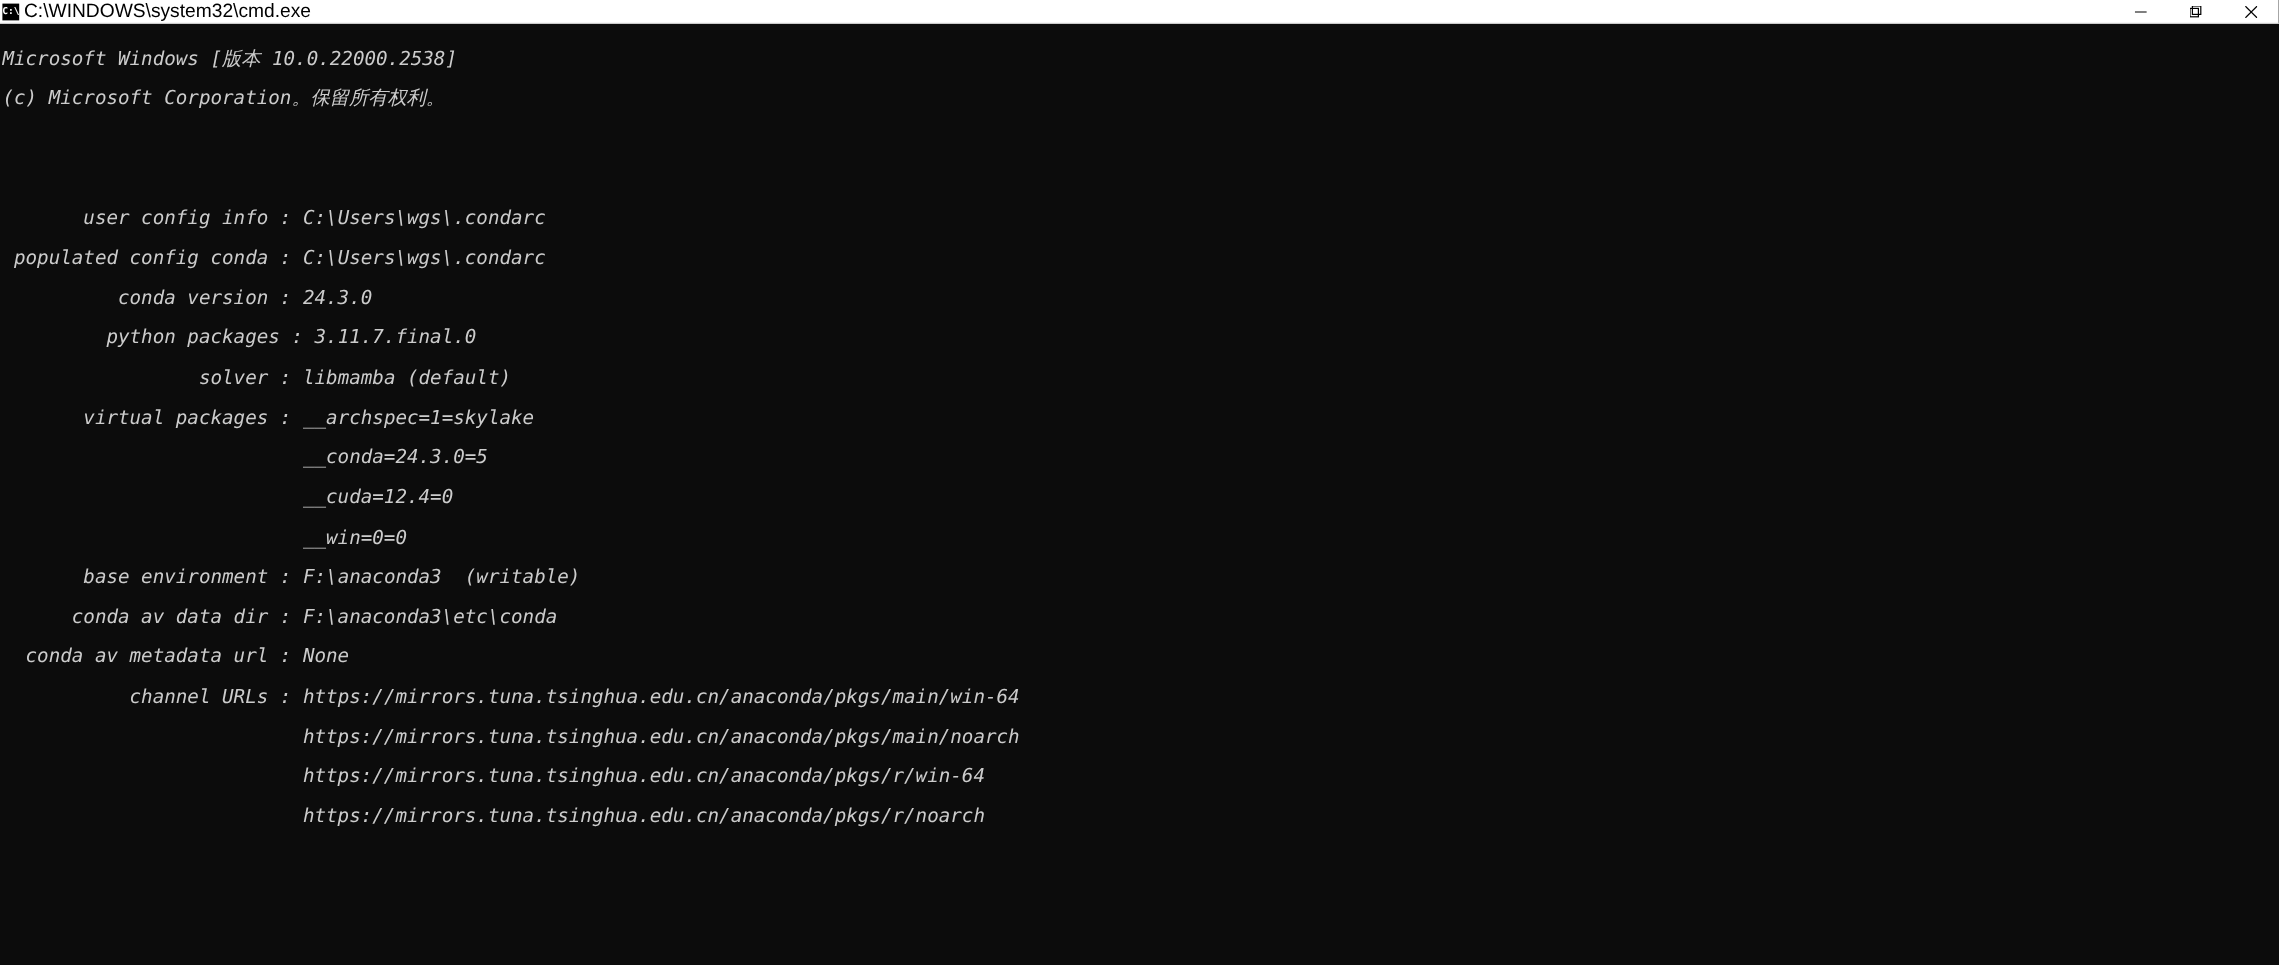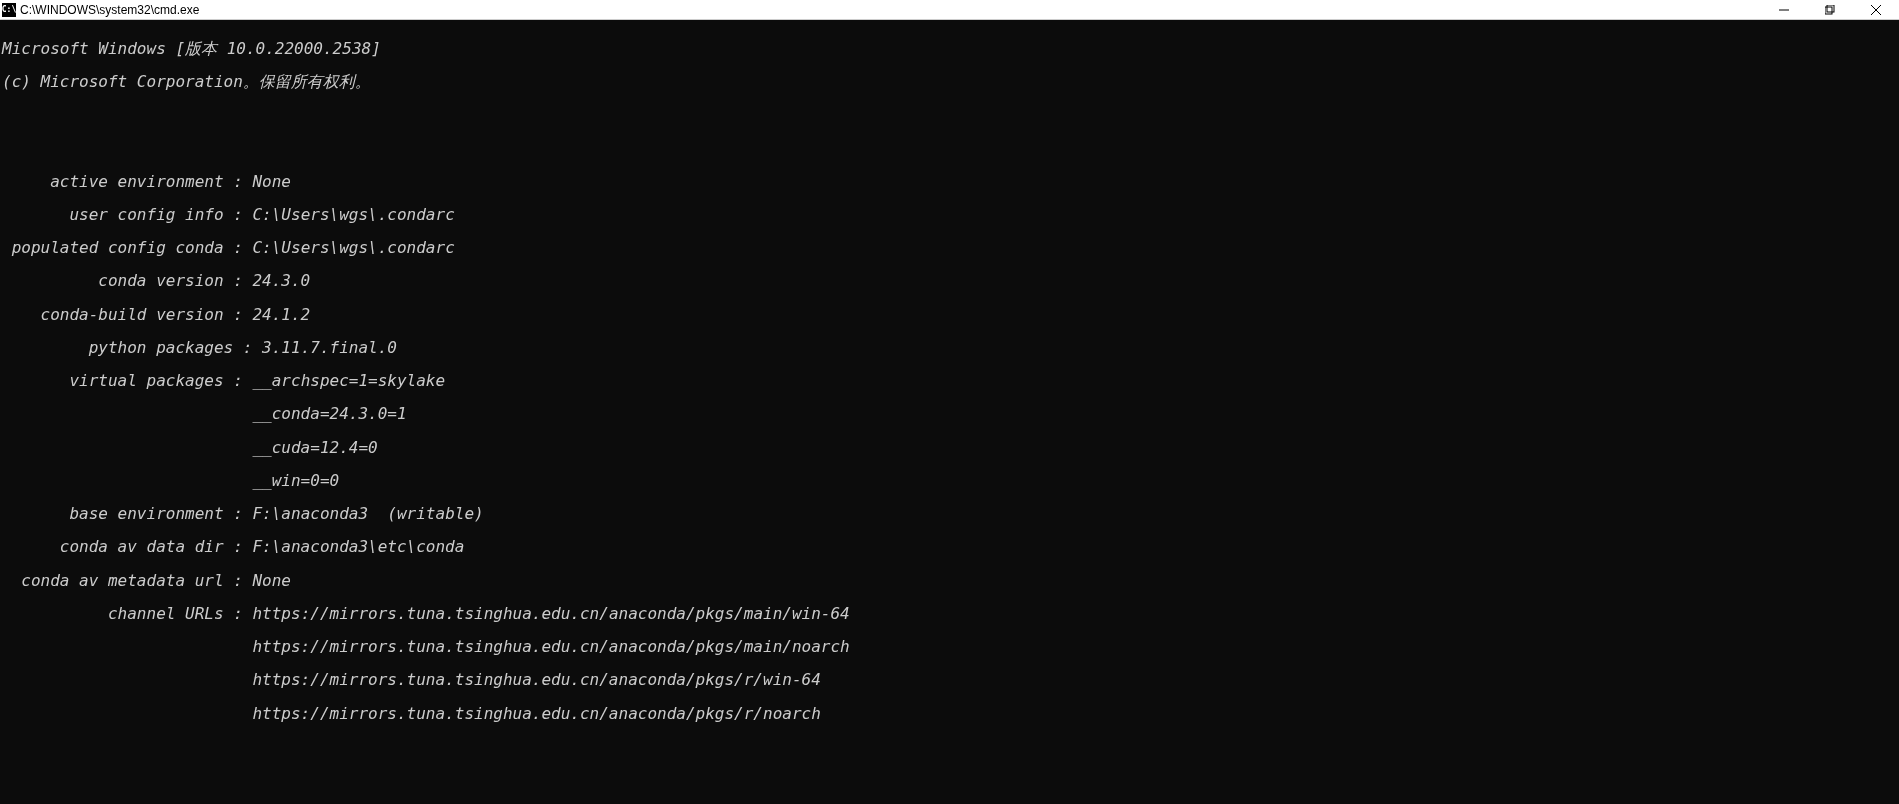--- a/index.html
+++ b/index.html
@@ -36,21 +36,21 @@
       display: flex;
       align-items: center;
       justify-content: center;
       font-size: 8px;
       color: #fff;
       font-weight: bold;
       font-family: monospace;
     }
     .title-text {
       font-family: 'Segoe UI', sans-serif;
-      font-size: 12px;
+      font-size: 16px;
       color: #000;
     }
     .window-controls {
       display: flex;
       align-items: center;
       gap: 0;
     }
     .win-btn {
       width: 46px;
       height: 20px;
@@ -105,28 +105,27 @@
         </svg>
     </div>
   </div>
 </div>
 
 <div class="terminal-content">
 <div class="line">Microsoft Windows [版本 10.0.22000.2538]</div>
 <div class="line">(c) Microsoft Corporation。保留所有权利。</div>
 <div class="line"> </div>
 <div class="line"> </div>
-<div class="line"><span>     active environment : </span><span>None</span></div>
 <div class="line"><span>       user config info : </span><span>C:\Users\wgs\.condarc</span></div>
 <div class="line"><span> populated config conda : </span><span>C:\Users\wgs\.condarc</span></div>
 <div class="line"><span>          conda version : </span><span>24.3.0</span></div>
-<div class="line"><span>    conda-build version : </span><span>24.1.2</span></div>
 <div class="line"><span>         python packages : </span><span>3.11.7.final.0</span></div>
+<div class="line"><span>                 solver : </span><span>libmamba (default)</span></div>
 <div class="line"><span>       virtual packages : </span><span>__archspec=1=skylake</span></div>
-<div class="line">                          __conda=24.3.0=1</div>
+<div class="line">                          __conda=24.3.0=5</div>
 <div class="line">                          __cuda=12.4=0</div>
 <div class="line">                          __win=0=0</div>
 <div class="line"><span>       base environment : </span><span>F:\anaconda3  (writable)</span></div>
 <div class="line"><span>      conda av data dir : </span><span>F:\anaconda3\etc\conda</span></div>
 <div class="line"><span>  conda av metadata url : </span><span>None</span></div>
 <div class="line"><span>           channel URLs : </span><span>https://mirrors.tuna.tsinghua.edu.cn/anaconda/pkgs/main/win-64</span></div>
 <div class="line">                          https://mirrors.tuna.tsinghua.edu.cn/anaconda/pkgs/main/noarch</div>
 <div class="line">                          https://mirrors.tuna.tsinghua.edu.cn/anaconda/pkgs/r/win-64</div>
 <div class="line">                          https://mirrors.tuna.tsinghua.edu.cn/anaconda/pkgs/r/noarch</div>
 

